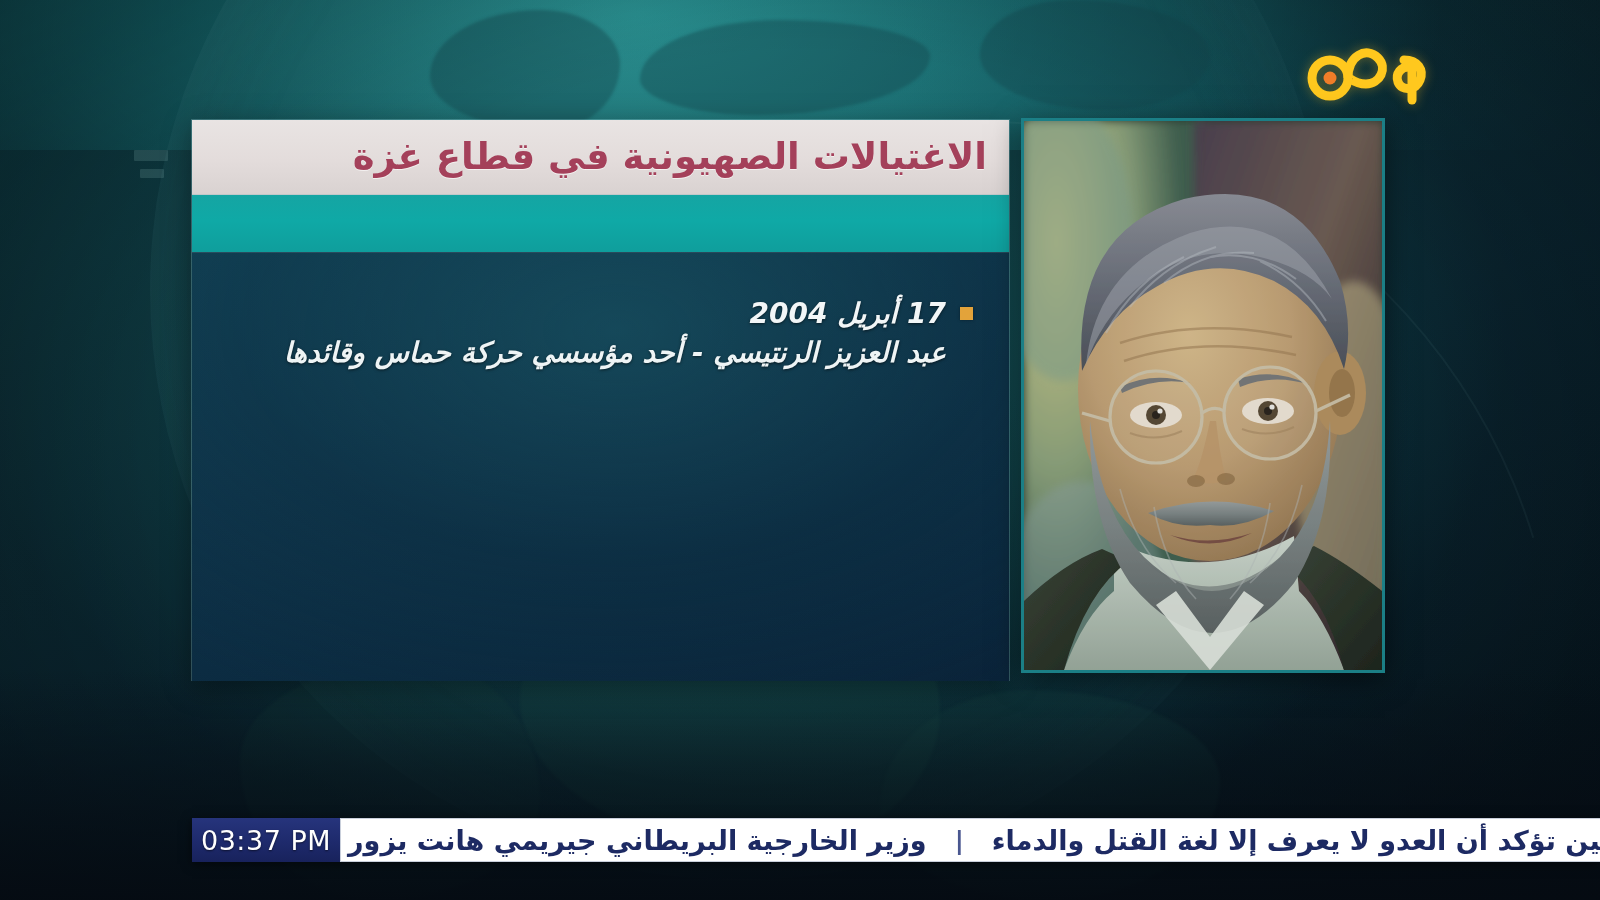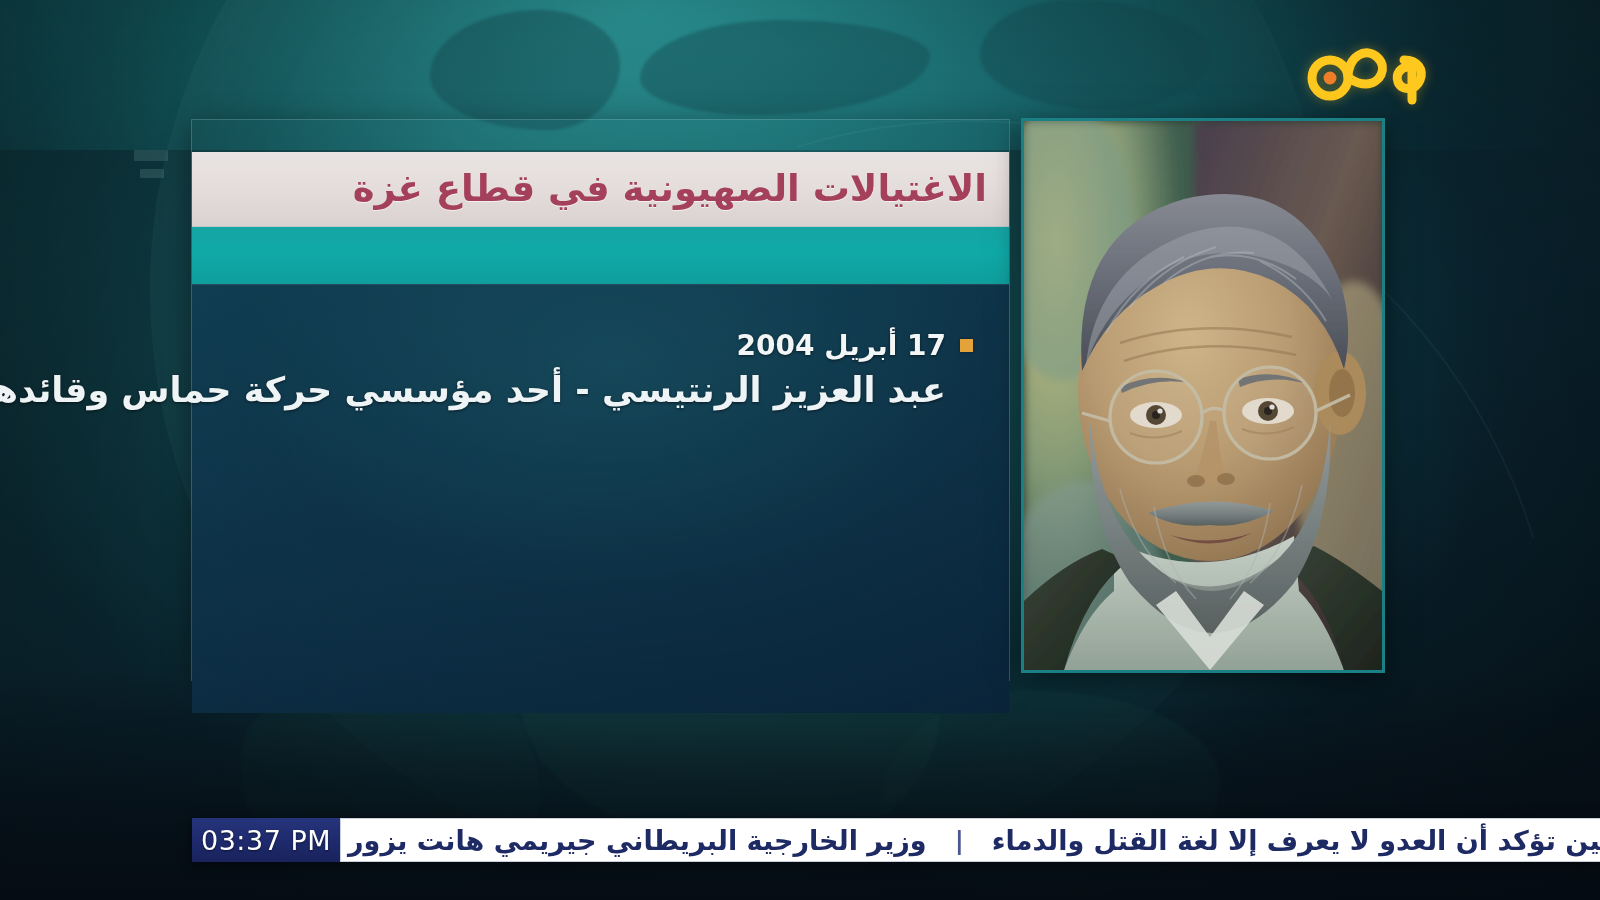--- a/index.html
+++ b/index.html
@@ -106,21 +106,20 @@
     width: 819px; height: 562px;
     border: 1px solid rgba(150,195,200,0.28);
     box-shadow: 0 6px 26px rgba(0,0,0,0.38);
   }
   .panel-title {
     height: 75px;
     background: linear-gradient(to bottom, #e9e4e3 0%, #e3dcdb 55%, #d9d2d1 100%);
     display: flex; align-items: center; justify-content: flex-start;
     padding: 0 22px 0 20px;
     border-bottom: 1px solid rgba(120,150,155,0.35);
-    margin-top: 32px;
   }
   .panel-title h1 {
     font-size: 37px;
     font-weight: 700;
     color: #a4405a;
     letter-spacing: 0px;
     line-height: 1.05;
     text-shadow: 0 1px 0 rgba(255,255,255,0.6);
     direction: rtl;
     white-space: nowrap;
@@ -130,41 +129,42 @@
     background: linear-gradient(to bottom, #15a5a3 0%, #0fa9a6 45%, #0f9e9c 100%);
   }
   .panel-body {
     height: 429px;
     background:
       radial-gradient(ellipse 680px 420px at 52% 18%, rgba(26,86,100,0.55) 0%, rgba(14,52,70,0.3) 55%, rgba(10,38,58,0) 100%),
       linear-gradient(165deg, #114155 0%, #0e3349 40%, #0b2a40 72%, #0a2339 100%);
     border-top: 1px solid rgba(150,195,200,0.22);
     padding: 42px 36px 0 16px;
     direction: rtl;
+    font-style: italic;
   }
 
   .entry { display: flex; align-items: flex-start; justify-content: flex-start; }
   .entry-bullet {
     width: 13px; height: 13px;
     background: #e3a33a;
     margin-top: 12px; margin-left: 14px;
     flex: 0 0 auto;
     box-shadow: 0 0 3px rgba(0,0,0,0.4);
   }
   .entry-text { text-align: right; }
   .entry-date {
     font-size: 28px;
     font-weight: 700;
     color: #f2f6f7;
     line-height: 1.35;
     text-shadow: 0 1px 3px rgba(0,0,0,0.55);
     white-space: nowrap;
   }
   .entry-desc {
-    font-size: 35px;
+    font-size: 28px;
     font-weight: 700;
     color: #eef4f5;
     line-height: 1.45;
     text-shadow: 0 1px 3px rgba(0,0,0,0.55);
     white-space: nowrap;
   }
 
   
   .photo-frame {
     position: absolute;

